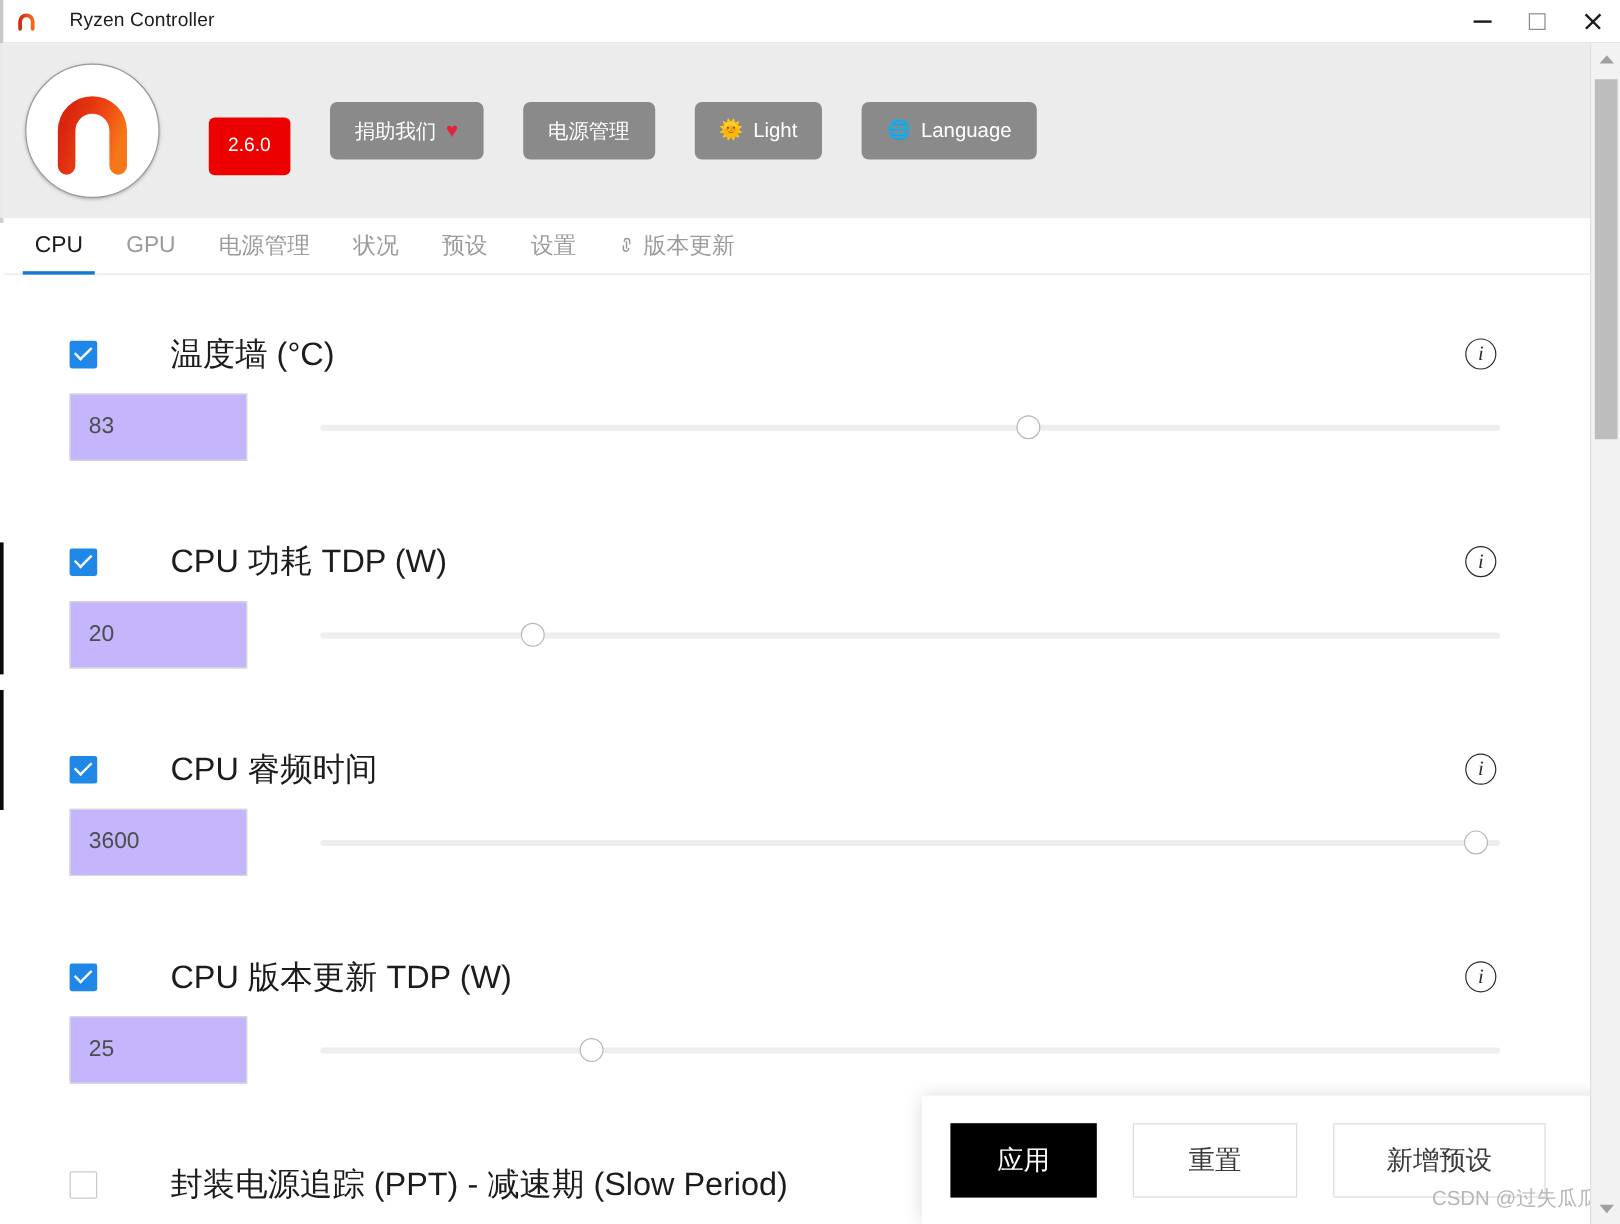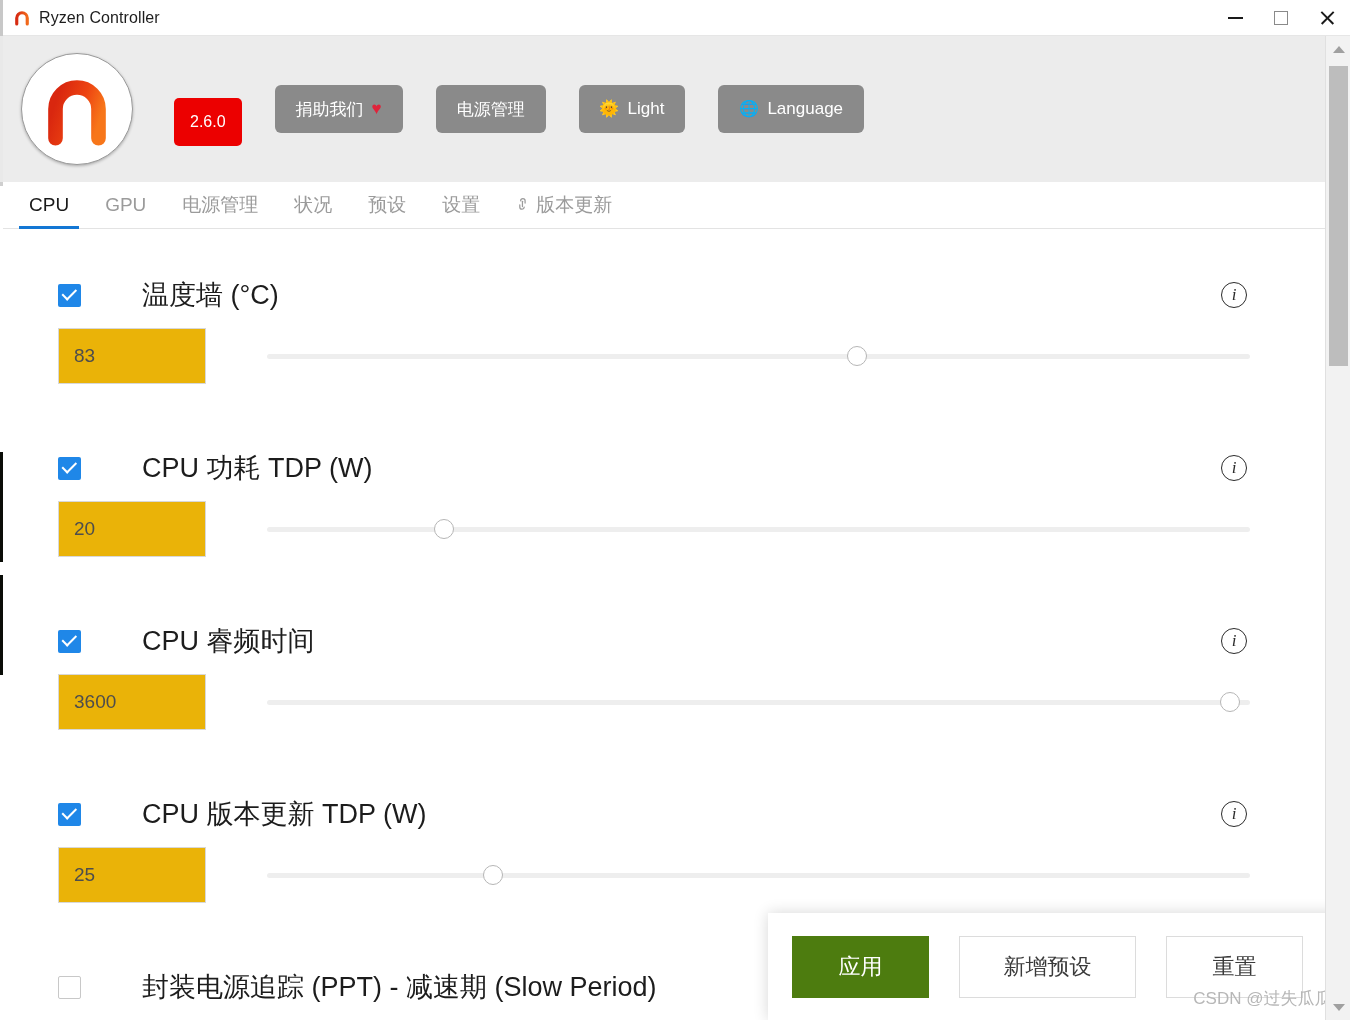--- a/index.html
+++ b/index.html
@@ -41,20 +41,21 @@
   
   .titlebar {
     position: absolute;
     top: 0; left: 3px;
     width: 1347px;
     height: 36px;
     background: #ffffff;
     border-bottom: 1px solid #e6e6e6;
     display: flex;
     align-items: center;
+    gap: 19px;
   }
   .title-logo {
     margin-left: 10px;
     width: 18px; height: 18px;
     display: flex; align-items: center; justify-content: center;
   }
   .title-text {
     margin-left: 8px;
     font-size: 16px;
     color: #1d1d1d;
@@ -232,21 +233,21 @@
   .row-controls {
     display: flex;
     align-items: center;
     padding-left: 55px;
     margin-top: 12px;
   }
   .num-input {
     width: 148px;
     height: 56px;
     border: 1px solid #d8d8d8;
-    background: #eab308;
+    background: #c4b5fd;
     font-size: 19px;
     color: #4d4d4d;
     padding: 12px 15px;
     font-family: "Liberation Sans", sans-serif;
     outline: none;
   }
   .slider-wrap {
     position: relative;
     margin-left: 61px;
     width: 983px;
@@ -279,22 +280,22 @@
     width: 582px;
     height: 107px;
     background: #ffffff;
     box-shadow: 0 0 14px rgba(0,0,0,.16);
     display: flex;
     align-items: center;
     padding-left: 24px;
     gap: 30px;
   }
   .btn-primary {
-    width: 137px; height: 62px;
-    background: #4d7c0f;
+    width: 122px; height: 62px;
+    background: #000000;
     color: #ffffff;
     border: none;
     font-size: 22px;
     font-family: "Liberation Sans", sans-serif;
     cursor: pointer;
   }
   .btn-secondary {
     width: 177px; height: 62px;
     background: #ffffff;
     color: #3a3a3a;
@@ -531,22 +532,22 @@
         <span class="checkbox unchecked"></span>
         <span class="row-label">封装电源追踪 (PPT) - 减速期 (Slow Period)</span>
       </div>
 
     </div>
 
   </div>
 
   <div class="action-bar">
     <button class="btn-primary">应用</button>
+    <button class="btn-secondary small">重置</button>
     <button class="btn-secondary">新增预设</button>
-    <button class="btn-secondary small">重置</button>
   </div>
 
   <div class="watermark">
     <span>CSDN @过失瓜瓜</span>
     <span class="wm-caret">▾</span>
   </div>
 
   <div class="scrollbar">
     <div class="sb-arrow up">
       <span class="caret"></span>

